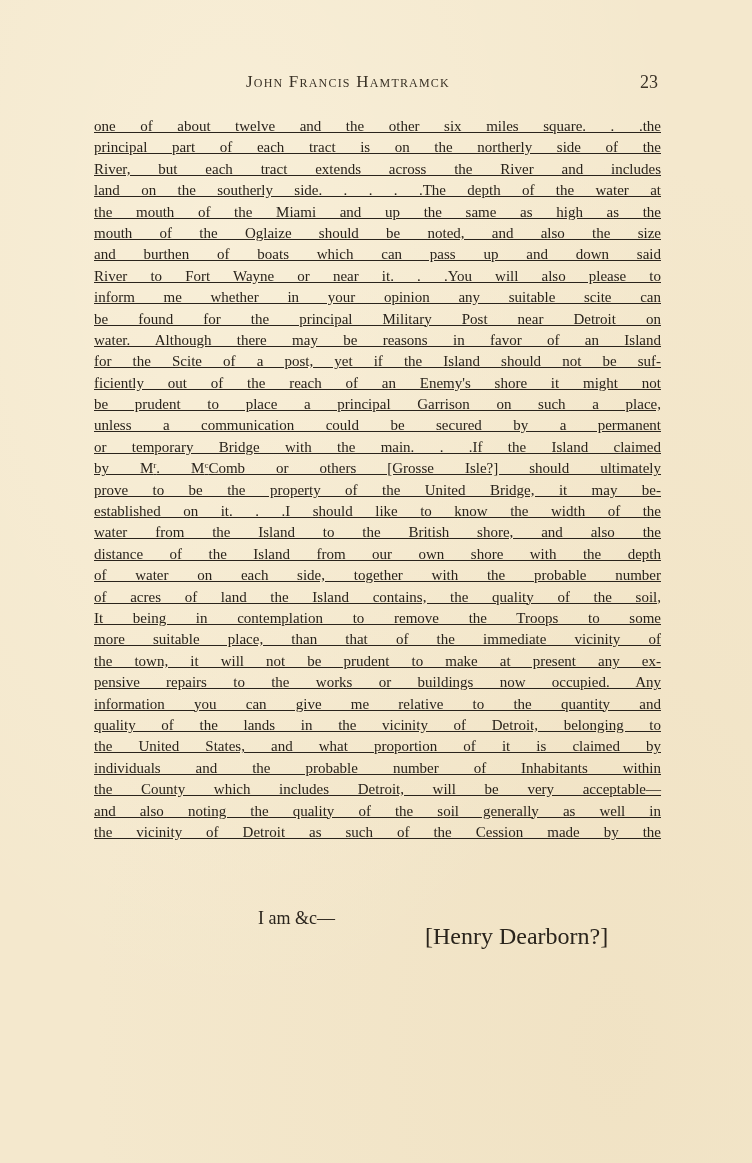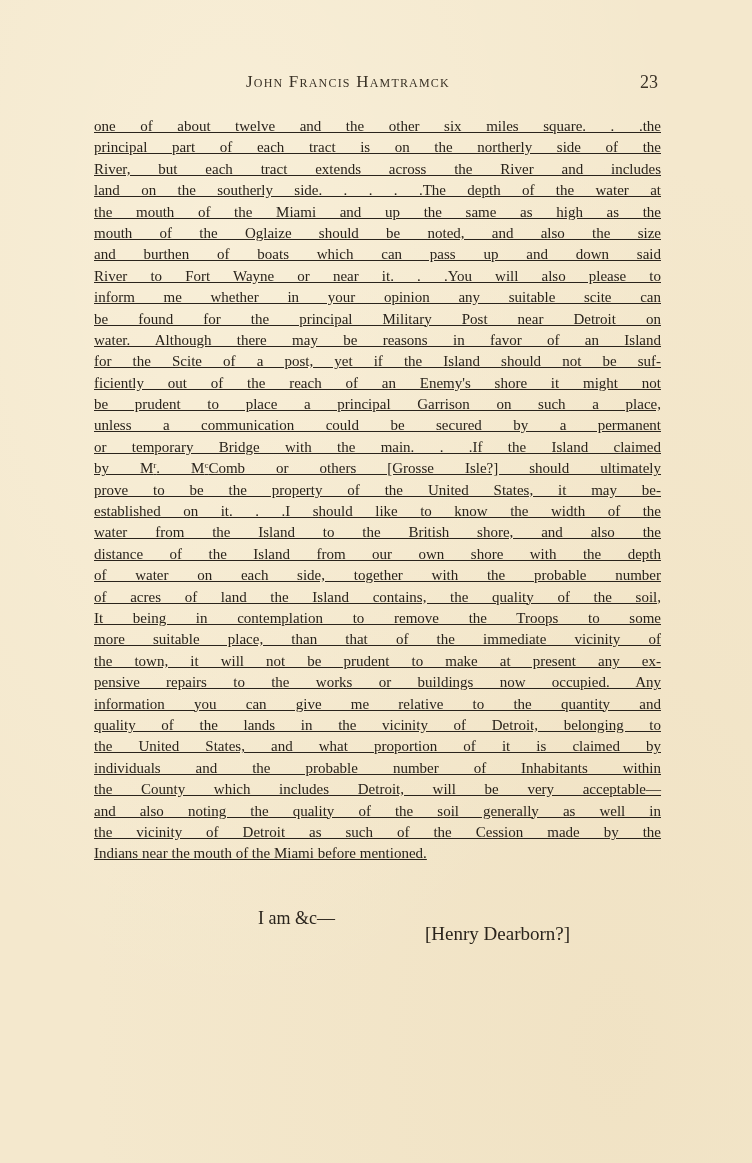--- a/index.html
+++ b/index.html
@@ -75,21 +75,21 @@
     .closing-salutation {
       position: absolute;
       left: 164px;
       top: 0;
       font-size: 18px;
     }
     .signature {
       position: absolute;
       left: 331px;
       top: 15px;
-      font-size: 19px;
+      font-size: 24px;
     }
     sup { font-size: 0.6em; vertical-align: 0.55em; line-height: 0; }
   </style>
 </head>
 <body>
 
 <div class="page">
 
   <div class="header">
     <span class="running-head">John Francis Hamtramck</span>
@@ -107,38 +107,37 @@
     <span class="line">River to Fort Wayne or near it. . .You will also please to</span>
     <span class="line">inform me whether in your opinion any suitable scite can</span>
     <span class="line">be found for the principal Military Post near Detroit on</span>
     <span class="line">water.  Although there may be reasons in favor of an Island</span>
     <span class="line">for the Scite of a post, yet if the Island should not be suf-</span>
     <span class="line">ficiently out of the reach of an Enemy's shore it might not</span>
     <span class="line">be prudent to place a principal Garrison on such a place,</span>
     <span class="line">unless a communication could be secured by a permanent</span>
     <span class="line">or temporary Bridge with the main. . .If the Island claimed</span>
     <span class="line"><span>by M</span><sup>r</sup><span>. M</span><sup>c</sup><span>Comb or others [Grosse Isle?] should ultimately</span></span>
-    <span class="line">prove to be the property of the United States, it may be-</span>
+    <span class="line">prove to be the property of the United Bridge, it may be-</span>
     <span class="line">established on it. . .I should like to know the width of the</span>
     <span class="line">water from the Island to the British shore, and also the</span>
     <span class="line">distance of the Island from our own shore with the depth</span>
     <span class="line">of water on each side, together with the probable number</span>
     <span class="line">of acres of land the Island contains, the quality of the soil,</span>
     <span class="line">It being in contemplation to remove the Troops to some</span>
     <span class="line">more suitable place, than that of the immediate vicinity of</span>
     <span class="line">the town, it will not be prudent to make at present any ex-</span>
     <span class="line">pensive repairs to the works or buildings now occupied.  Any</span>
     <span class="line">information you can give me relative to the quantity and</span>
     <span class="line">quality of the lands in the vicinity of Detroit, belonging to</span>
     <span class="line">the United States, and what proportion of it is claimed by</span>
     <span class="line">individuals and the probable number of Inhabitants within</span>
     <span class="line">the County which includes Detroit, will be very acceptable—</span>
     <span class="line">and also noting the quality of the soil generally as well in</span>
     <span class="line">the vicinity of Detroit as such of the Cession made by the</span>
-    <span class="line last">Indians near the mouth of the Miami before mentioned.</span>
   </div>
 
   <div class="closing">
     <span class="closing-salutation">I am &amp;c—</span>
     <span class="signature">[Henry Dearborn?]</span>
   </div>
 
 </div>
 
 </body></html>

